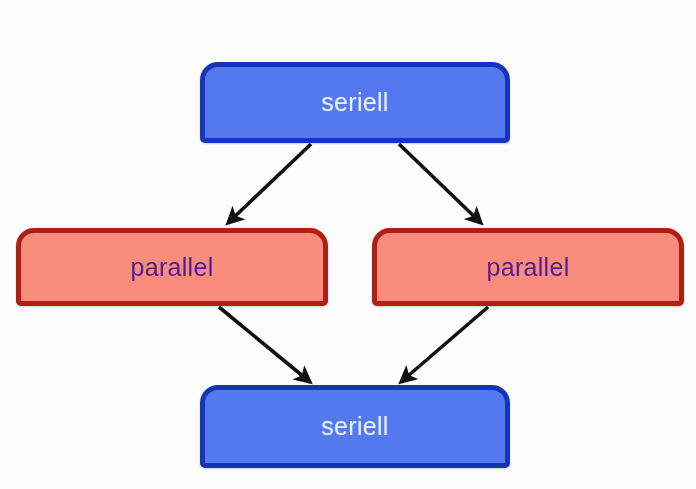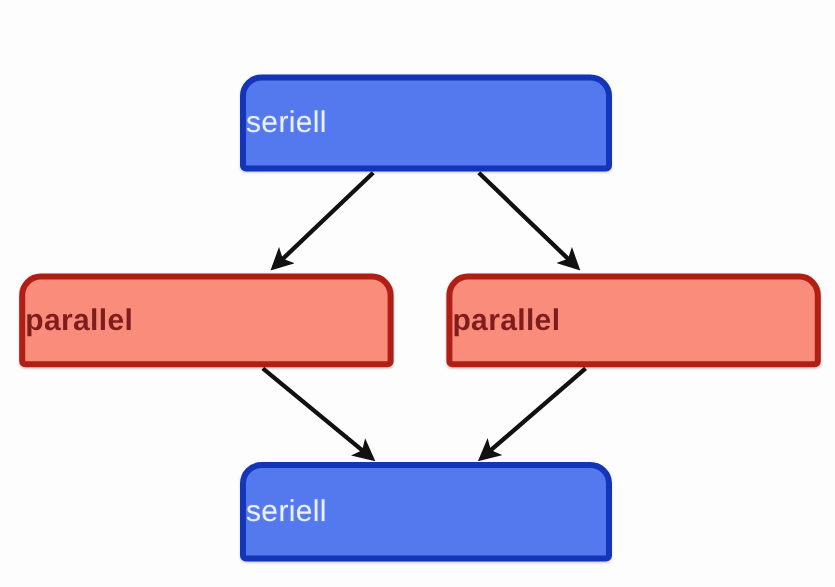--- a/index.html
+++ b/index.html
@@ -26,20 +26,21 @@
     top: 0;
     width: 696px;
     height: 489px;
     pointer-events: none;
   }
   .node {
     position: absolute;
     box-sizing: border-box;
     display: flex;
     align-items: center;
+    justify-content: center;
     border-style: solid;
     border-radius: 18px 18px 5px 5px;
   }
   .node-label {
     font-size: 25px;
     font-weight: 400;
     letter-spacing: 0.3px;
     line-height: 1;
     white-space: nowrap;
   }
@@ -53,22 +54,21 @@
     color: #eaf0ff;
     text-shadow: 0 0 2px rgba(120,150,240,0.75);
   }
   .node-parallel {
     background: #fa8c7c;
     border-color: #b01e14;
     border-width: 5px;
     box-shadow: 0 1px 2px rgba(0,0,0,0.18);
   }
   .node-parallel .node-label {
-    color: #7f1d1d;
-    font-weight: bold;
+    color: #4c1d95;
   }
   #node-seriell-top {
     left: 200px;
     top: 62px;
     width: 310px;
     height: 81px;
   }
   #node-parallel-left {
     left: 16px;
     top: 228px;

